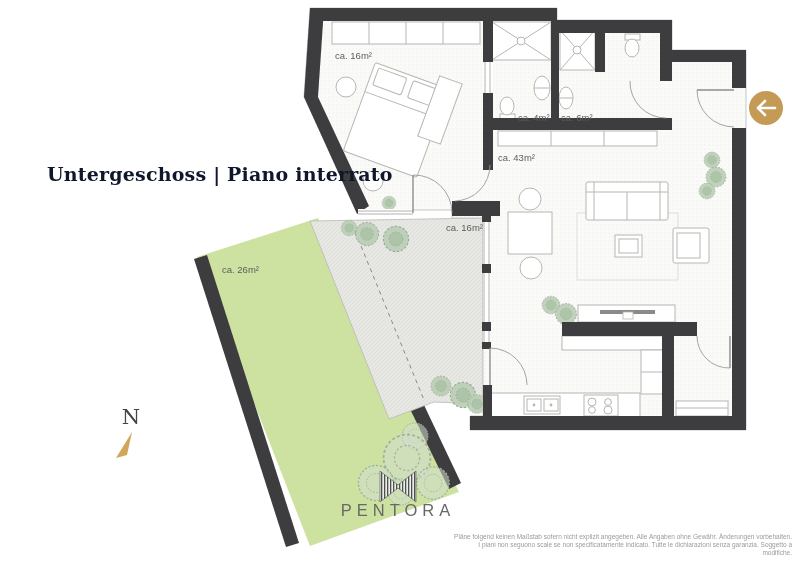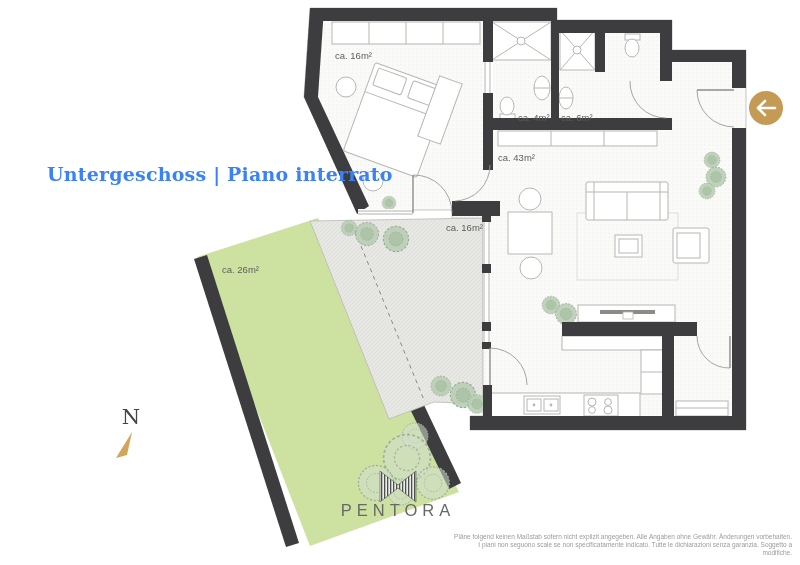--- a/index.html
+++ b/index.html
@@ -1,19 +1,19 @@
 <!DOCTYPE html>
 <html><head>
 <meta charset="utf-8">
 <style>
   html,body{margin:0;padding:0;background:#ffffff;}
   .stage{position:relative;width:800px;height:565px;background:#ffffff;overflow:hidden;
          font-family:"Liberation Sans",sans-serif;}
   .plan-title{position:absolute;left:47px;top:163px;font-family:"DejaVu Serif","Liberation Serif",serif;
-              font-weight:bold;font-size:19px;color:#3b82f6;letter-spacing:.2px;white-space:nowrap;}
+              font-weight:bold;font-size:19px;color:#0f172a;letter-spacing:.2px;white-space:nowrap;}
   .disclaimer{position:absolute;right:8px;top:533px;width:340px;text-align:right;
               font-size:6.5px;line-height:8px;color:#9b9b9b;}
   .disclaimer span{display:block;}
   svg text{font-family:"Liberation Sans",sans-serif;}
   .room-label{font-size:9.5px;fill:#5d5d5d;}
   .wordmark{font-size:16.5px;fill:#686868;letter-spacing:5px;}
   .north-label{font-family:"DejaVu Serif","Liberation Serif",serif;font-size:21px;fill:#454545;}
   .furn{fill:#ffffff;stroke:#b6b6b2;stroke-width:1;}
   .furn-line{stroke:#b6b6b2;stroke-width:1;fill:none;}
   .door-arc{stroke:#9a9a9a;stroke-width:0.9;fill:none;}

